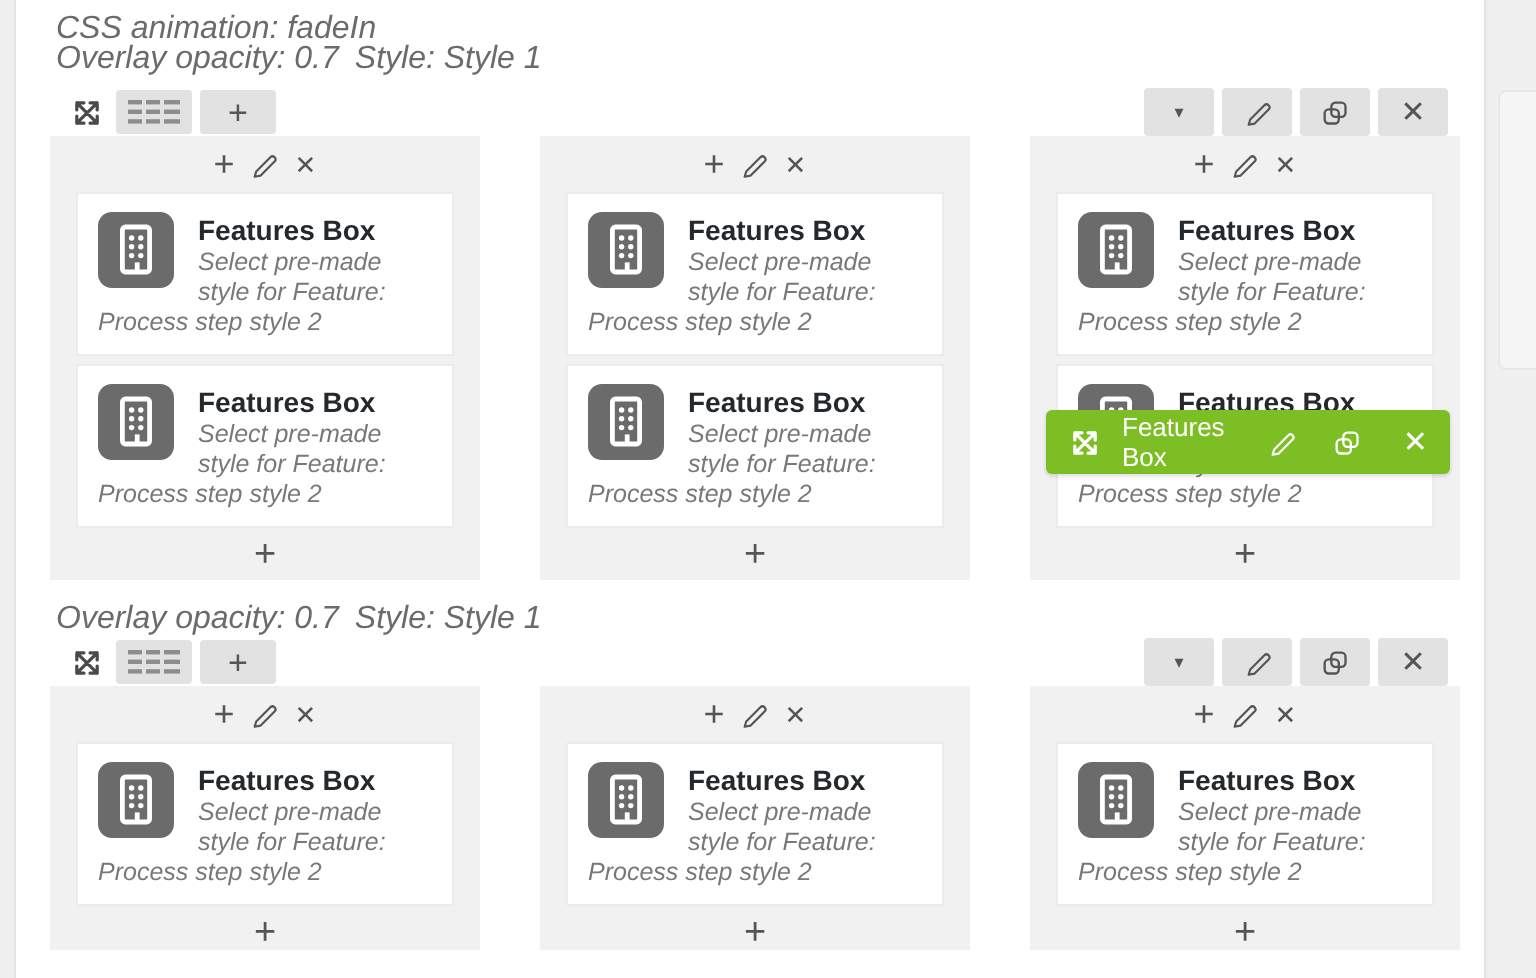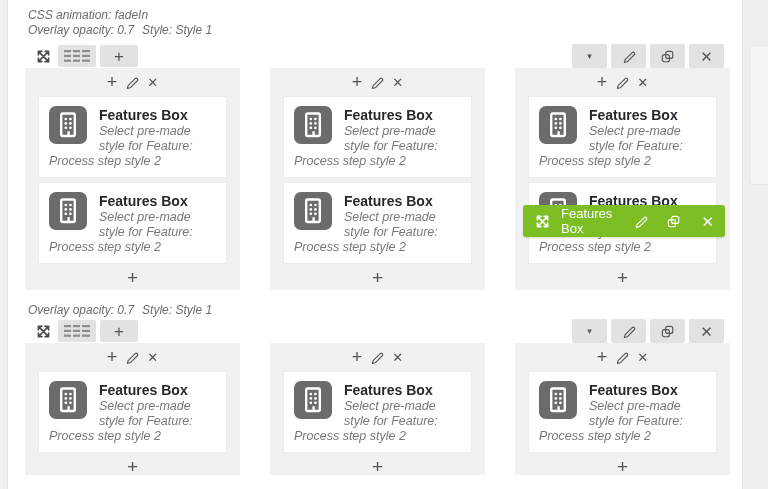--- a/index.html
+++ b/index.html
@@ -3,21 +3,21 @@
 <meta charset="utf-8">
 <style>
   * { margin:0; padding:0; box-sizing:border-box; }
   html,body { width:768px; height:489px; }
   body { font-family:"Liberation Sans", sans-serif; background:#fff; position:relative; overflow:hidden; }
   .strip { position:absolute; top:0; height:489px; background:#f0f0f1; }
   .strip.left  { left:0; width:8px; border-right:1px solid #e3e3e3; }
   .strip.right { right:0; width:26px; border-left:1px solid #e3e3e3; }
   .ghost-panel { position:absolute; right:0; top:45px; width:19px; height:140px; background:#f5f5f5;
                  border:1px solid #e7e7e7; border-right:none; border-radius:4px 0 0 4px; }
-  .meta { position:absolute; left:28px; font-style:italic; font-size:12px; color:#6b6b6b; line-height:14px; }
+  .meta { position:absolute; left:28px; font-style:italic; font-size:16px; color:#6b6b6b; line-height:14px; }
   .meta .sep { display:inline-block; width:8px; }
   
   .tb { position:absolute; display:flex; align-items:flex-start; gap:4px; }
   .tb-btn { width:38px; height:22px; background:#e2e2e2; border-radius:2px; display:flex;
             align-items:center; justify-content:center; color:#555; cursor:pointer; }
   .tb-btn.wide { width:35px; height:24px; }
   .move-handle { width:22px; height:22px; display:flex; align-items:center; justify-content:center; cursor:move; }
   .plus-glyph { font-size:17px; line-height:1; color:#555; font-weight:400; }
   .x-glyph { font-size:13px; line-height:1; color:#555; }
   .caret-glyph { font-size:9px; line-height:1; color:#555; }

